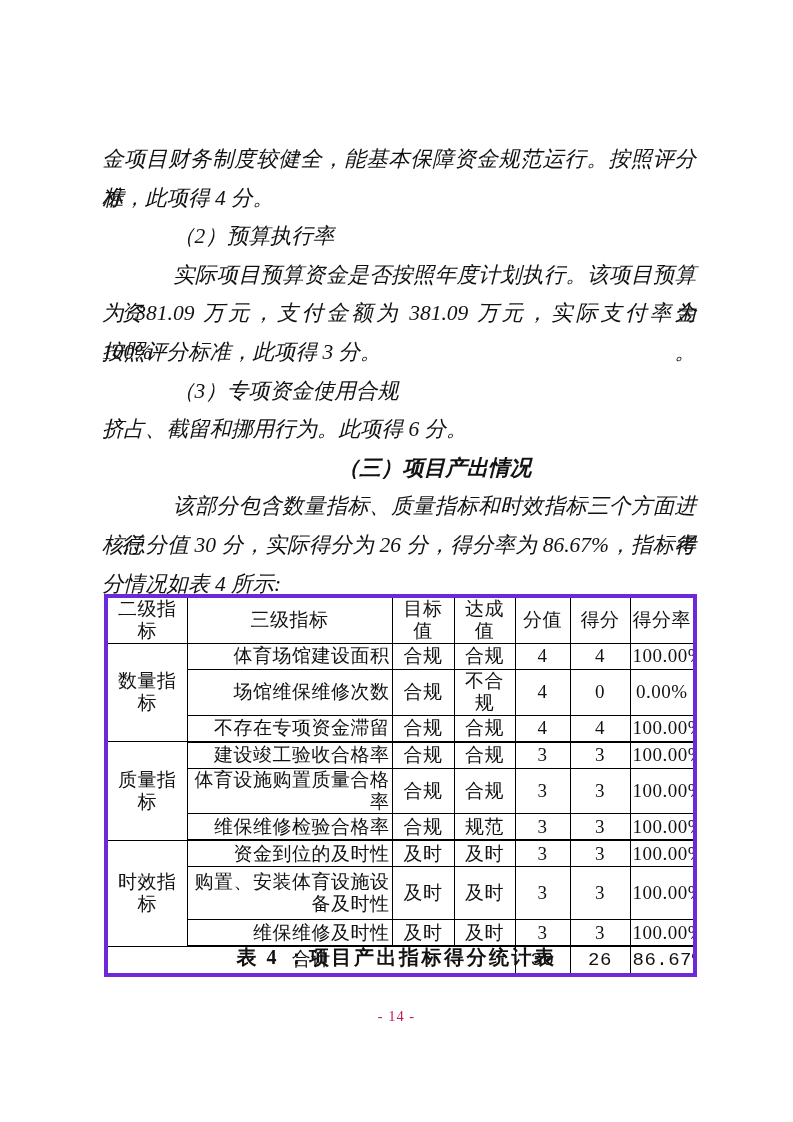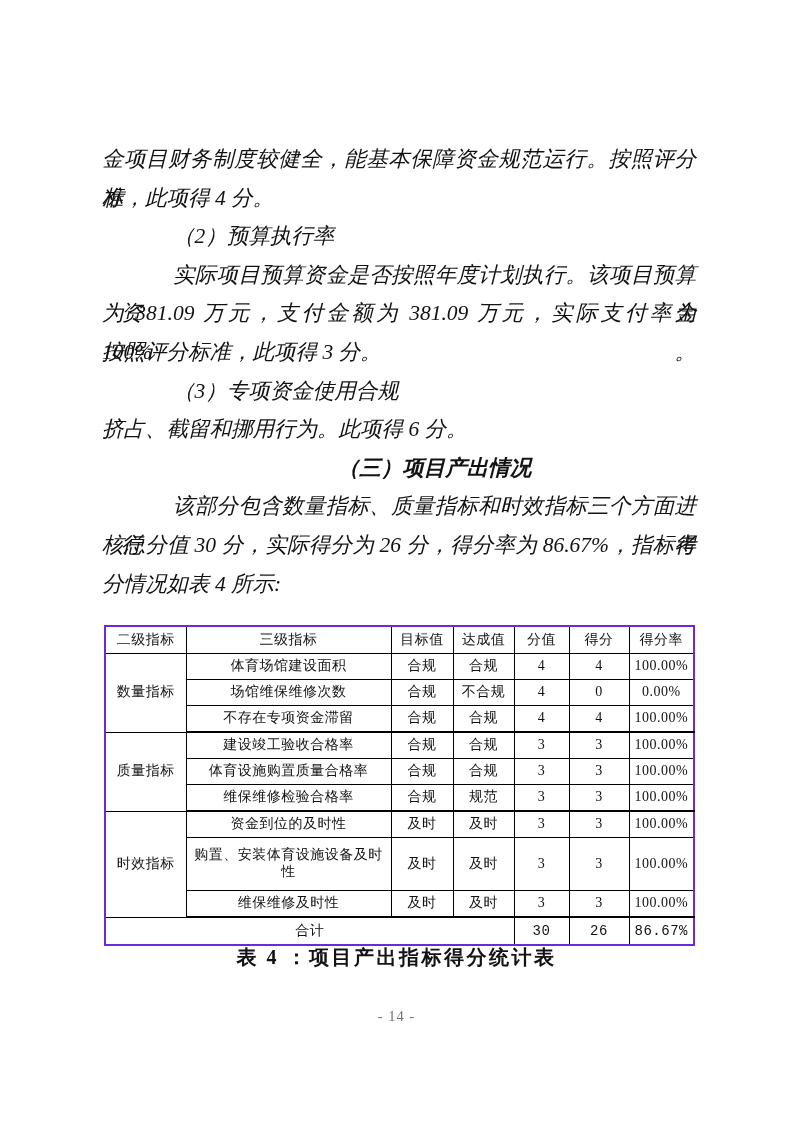--- a/index.html
+++ b/index.html
@@ -13,43 +13,43 @@
   .textblock { position:absolute; left:102px; top:140px; width:594px;font-style:italic; }
   .line {
     font-size:21.5px; line-height:38.6px; height:38.6px;
     white-space:nowrap; overflow:visible;
   }
   .l-just { text-align:justify; text-align-last:justify; white-space:normal; }
   .l-ind  { text-indent:52px;margin-left:19px; }
   .l-bold { font-weight:bold;text-align:center; }
   
   .tbl {
-    position:absolute; left:104px; top:625px; width:589px;
+    position:absolute; left:104px; top:594px; width:589px;
     border-collapse:collapse; table-layout:fixed;
-    border:2px solid #6d28d9;
-    font-size:14px;
+    border:4px solid #6d28d9;
+    font-size:19px;
   }
   .tbl td {
     border:1px solid #000; text-align:center; vertical-align:middle;
     padding:0 2px; height:25px; line-height:1.18; letter-spacing:0.5px;
     overflow:hidden;
   }
   .tbl tr.hdr td { height:26px; }
   .tbl tr.tall td { height:52px; }
   .tbl tr.totalrow td { height:26px;font-family:Liberation Mono, monospace; }
-  .tbl td.lv3 { text-align:center; }
+  .tbl td.lv3 { text-align:right; }
   .tbl tr.grp-end td { border-bottom-width:2px; }
   
   .caption {
     position:absolute; left:0; top:944px; width:793px; text-align:center;
     font-size:20px; font-weight:bold; letter-spacing:2.5px; color:#121212;
   }
   .pagenum {
     position:absolute; left:0; top:1008px; width:793px; text-align:center;
-    font-size:14.5px; letter-spacing:1px; color:#737373;
+    font-size:14.5px; letter-spacing:1px; color:#be185d;
   }
 </style>
 </head>
 <body>
 
 <div class="page">
 
   <div class="textblock">
     <div class="line l-just">金项目财务制度较健全，能基本保障资金规范运行。按照评分标</div>
     <div class="line">准，此项得 4 分。</div>

